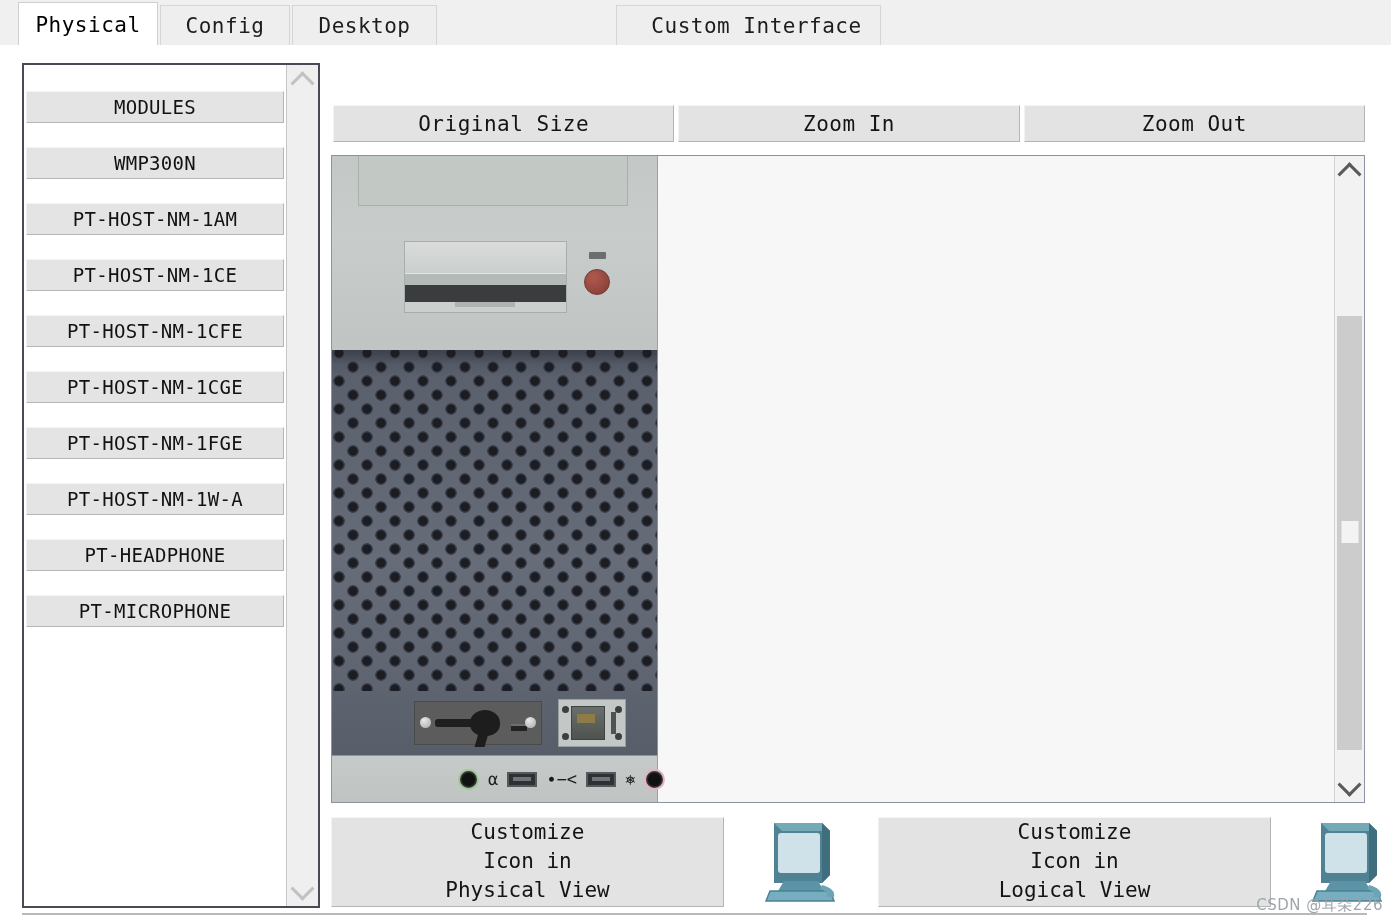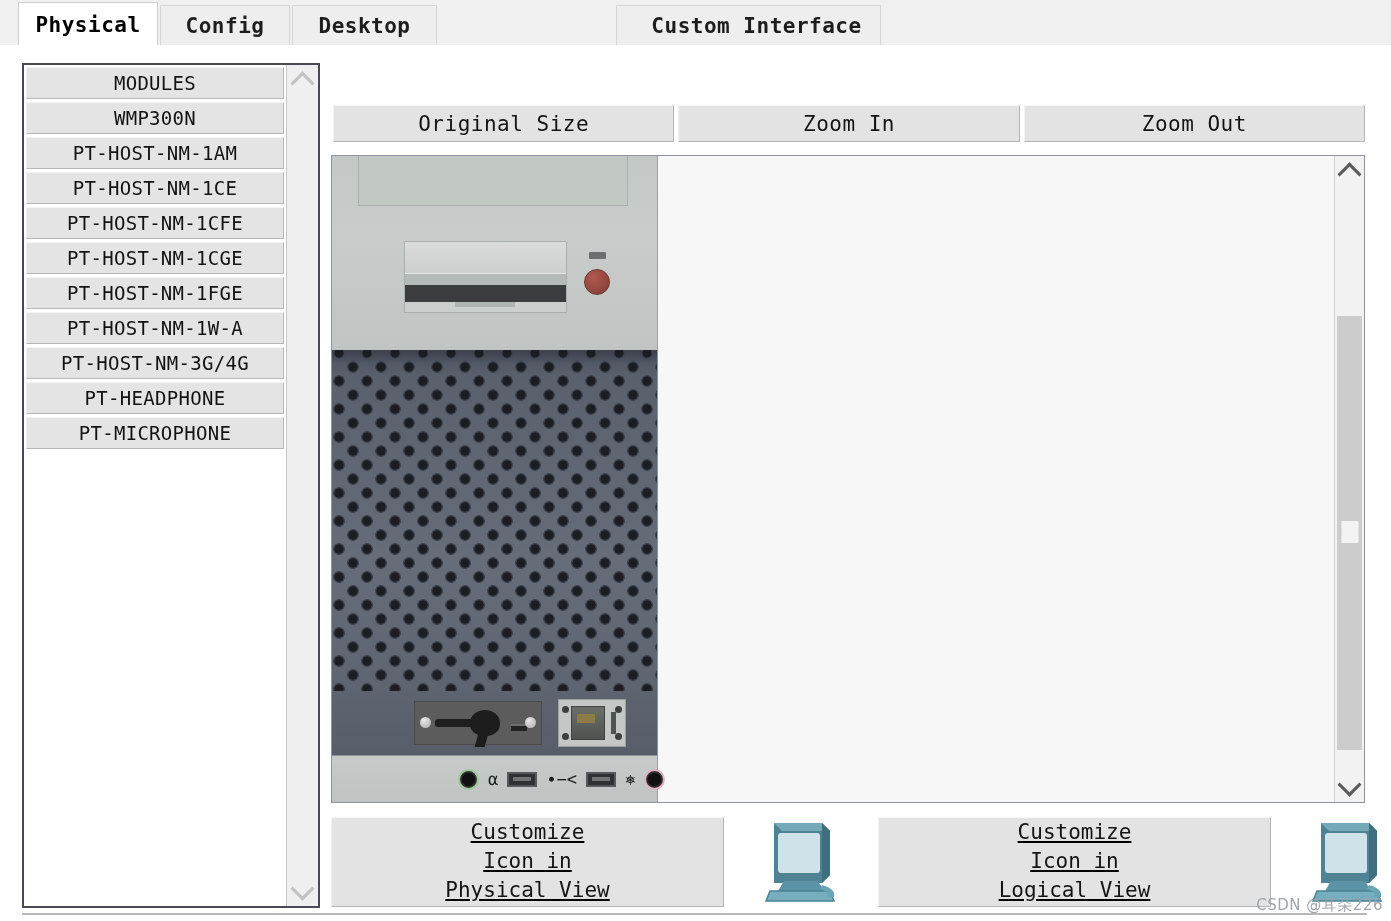--- a/index.html
+++ b/index.html
@@ -24,21 +24,20 @@
   .tab {
     position: absolute; top: 5px; height: 41px;
     background: #eeeeee;
     border: 1px solid #d5d5d5;
     border-bottom: none;
     box-sizing: border-box;
     display: flex; align-items: center; justify-content: center;
     font-size: 21px; color: #1d1d1d;
     letter-spacing: 0.5px;
     cursor: default;
-    font-weight: bold;
   }
   .tab.active {
     background: #ffffff;
     border-color: #cfcfcf;
     top: 2px; height: 45px;
     color: #000000;
   }
 
   
   .modules-panel {
@@ -61,20 +60,21 @@
     background: #e4e4e4;
     border: 1px solid #b6b6b6;
     border-top-color:#f5f5f5;
     border-left-color:#f1f1f1;
     box-sizing: border-box;
     display: flex; align-items: center; justify-content: center;
     font-size: 19px; color: #121212;
     letter-spacing: 0.3px;
     cursor: default;
     white-space: nowrap;
+    margin-top: 24px;
   }
 
   
   .vscroll {
     width: 32px; height: 100%;
     background: #efefef;
     border-left: 1px solid #c6c6c6;
     box-sizing: border-box;
     position: relative;
     display:flex; flex-direction:column; justify-content:space-between;
@@ -300,21 +300,21 @@
     width: 30px; height: 100%;
     background:#f2f2f2;
     border-left:1px solid #d2d2d2;
     box-sizing:border-box;
     display:flex; flex-direction:column; justify-content:space-between;
   }
 
   
   .custom-row {
     position:absolute; left:331px; top:815px; width:1060px; height:93px;
-    display:flex; align-items:center; gap:36px;text-decoration:underline;
+    display:flex; align-items:center; gap:36px;
   }
   .custom-btn {
     width: 393px; height: 90px;
     background:#e3e3e3;
     border:1px solid #b4b4b4;
     border-top-color:#f6f6f6; border-left-color:#f2f2f2;
     box-sizing:border-box;
     display:flex; flex-direction:column; align-items:center; justify-content:center;
     font-size:21px; color:#141414; line-height:1.38;
     cursor:default;
@@ -372,23 +372,20 @@
           <span>PT-HOST-NM-1CFE</span>
         </div>
       <div class="module-item">
           <span>PT-HOST-NM-1CGE</span>
         </div>
       <div class="module-item">
           <span>PT-HOST-NM-1FGE</span>
         </div>
       <div class="module-item">
           <span>PT-HOST-NM-1W-A</span>
-        </div>
-      <div class="module-item">
-          <span>PT-HOST-NM-3G/4G</span>
         </div>
       <div class="module-item">
           <span>PT-HEADPHONE</span>
         </div>
       <div class="module-item">
           <span>PT-MICROPHONE</span>
         </div>
     </div>
     <div class="vscroll">
       <div class="scroll-arrow">

